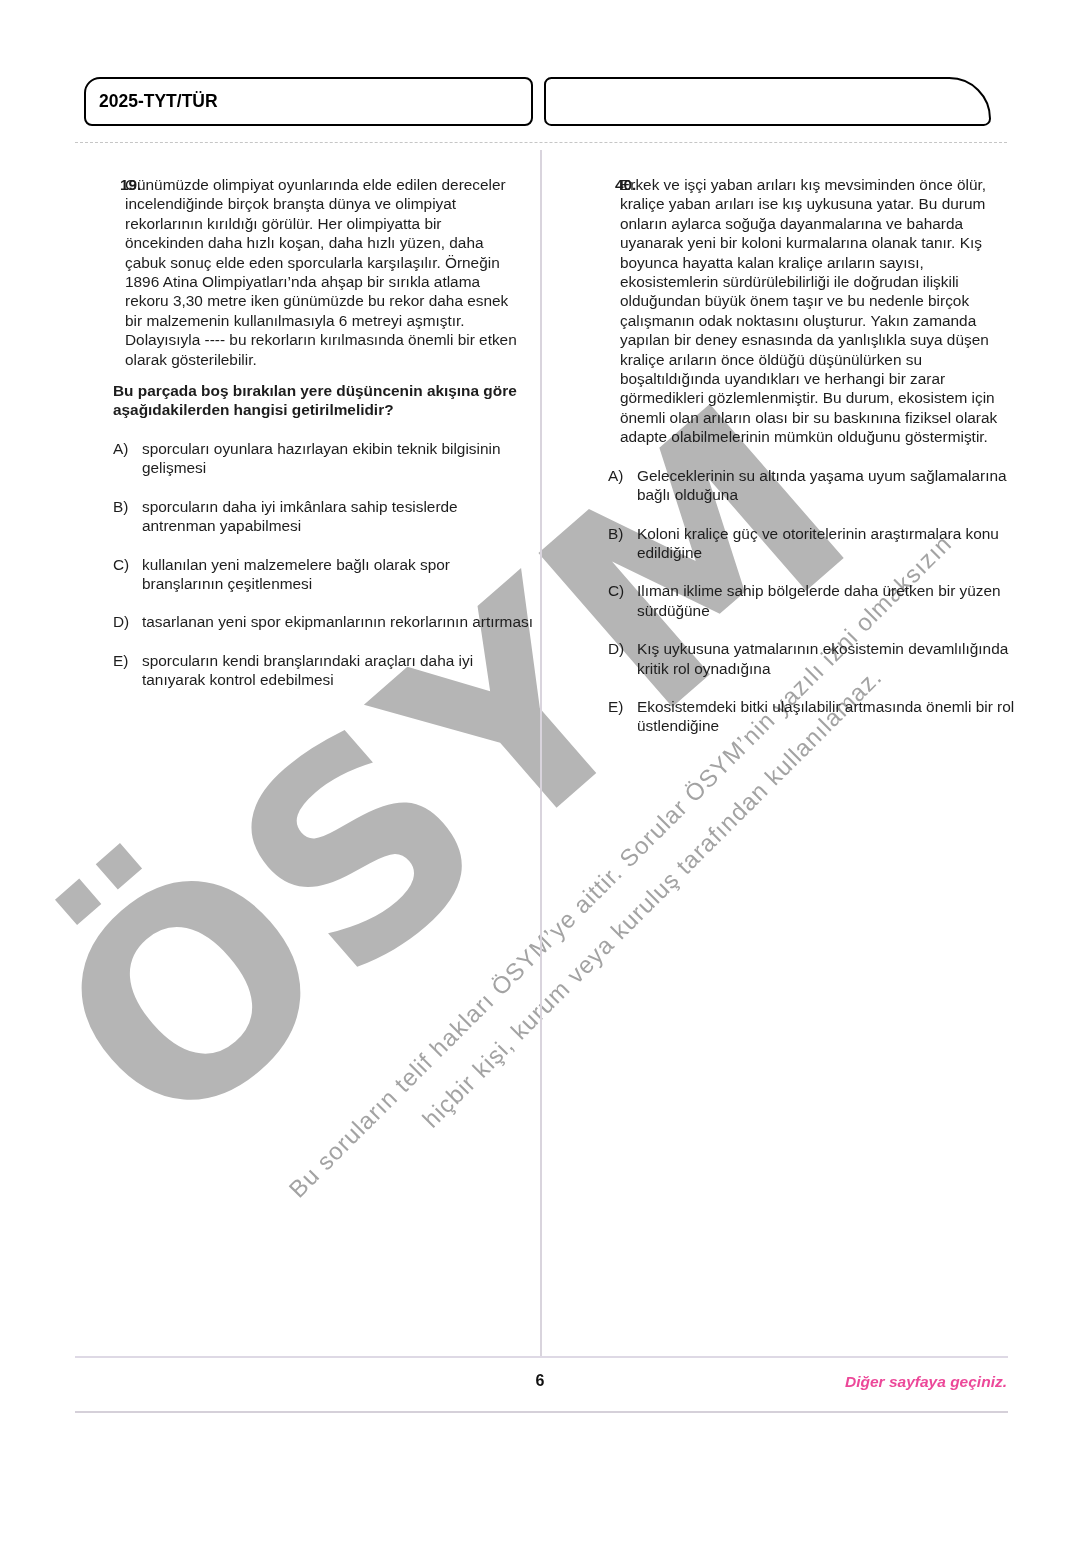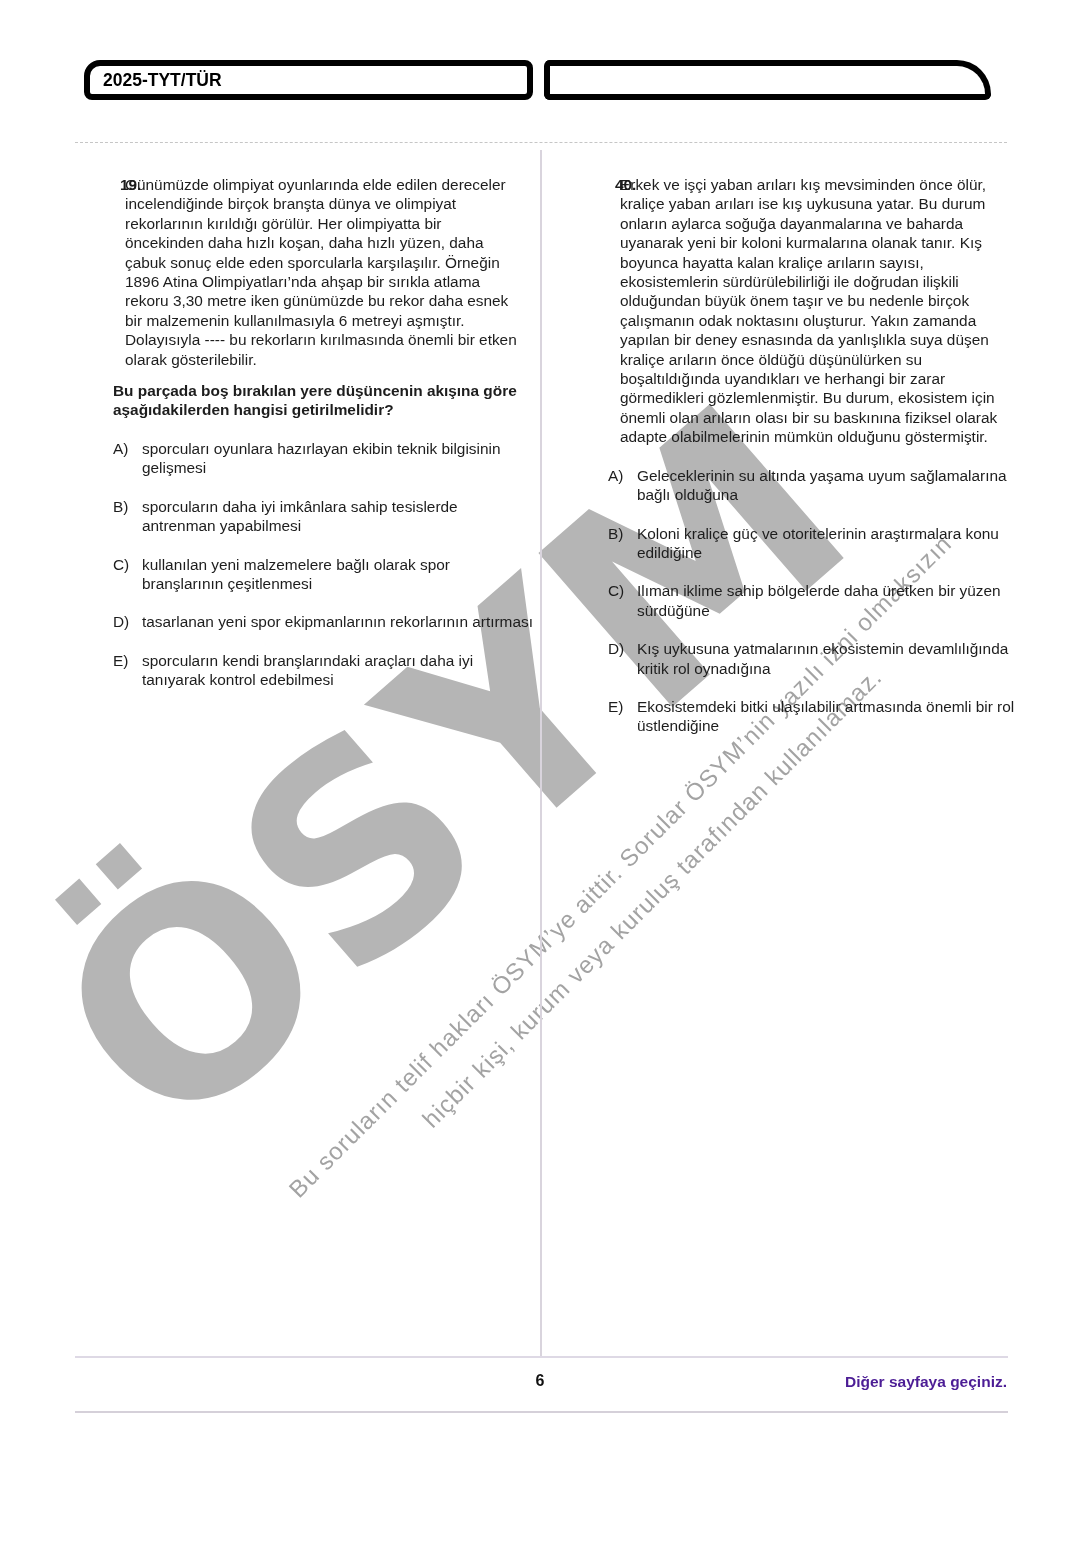--- a/index.html
+++ b/index.html
@@ -16,22 +16,22 @@
     color:#b5b5b5;transform:rotate(-41deg);z-index:0;white-space:nowrap;
   }
   .wm-notice{
     position:absolute;left:86px;top:837px;width:1100px;text-align:center;
     transform:rotate(-45deg);z-index:0;color:#a3a3a3;
     font-size:24px;line-height:45px;letter-spacing:1px;white-space:nowrap;
   }
   
   .content{position:absolute;inset:0;z-index:1;}
   .header-box{
-    position:absolute;top:60px;height:40px;box-sizing:border-box;
-    border:6px solid #000000;background:transparent;
+    position:absolute;top:77px;height:49px;box-sizing:border-box;
+    border:2px solid #000000;background:transparent;
   }
   .header-box.left{
     left:84px;width:449px;border-radius:16px 8px 8px 8px;
     display:flex;align-items:center;padding-left:13px;
   }
   .header-box.right{left:544px;width:447px;border-radius:8px 46px 8px 8px;}
   .exam-code{font-weight:700;font-size:17.5px;color:#000;}
   .dashed-rule{position:absolute;left:75px;top:142px;width:932px;border-top:1px dashed #c6c6c6;}
   .divider{position:absolute;left:540px;top:150px;width:2px;height:1206px;background:#d9d4dd;}
 
@@ -45,21 +45,21 @@
   .stem{margin:2px 0 0;font-weight:700;}
   .options{margin-top:9px;}
   .option{display:flex;margin-top:19px;}
   .opt-letter{flex:0 0 29px;}
   .opt-text{flex:1;}
 
   .footer-rule{position:absolute;left:75px;width:933px;border-top:2px solid #ded9e5;}
   .fr-top{top:1356px;}
   .fr-bottom{top:1411px;border-top-color:#d5d0d9;}
   .page-num{position:absolute;left:0;top:1372px;width:1080px;text-align:center;font-weight:700;font-size:16px;color:#111;}
-  .footer-note{position:absolute;right:73px;top:1373px;font-weight:700;font-size:15.5px;color:#4c1d95;}
+  .footer-note{position:absolute;right:73px;top:1373px;font-weight:700;font-style:italic;font-size:15.5px;color:#ec4899;}
 </style>
 </head>
 <body>
 
 <div class="page">
 
   <div class="wm-brand">ÖSYM</div>
   <div class="wm-notice">
     <div>Bu soruların telif hakları ÖSYM’ye aittir. Sorular ÖSYM’nin yazılı izni olmaksızın</div>
     <div>hiçbir kişi, kurum veya kuruluş tarafından kullanılamaz.</div>

